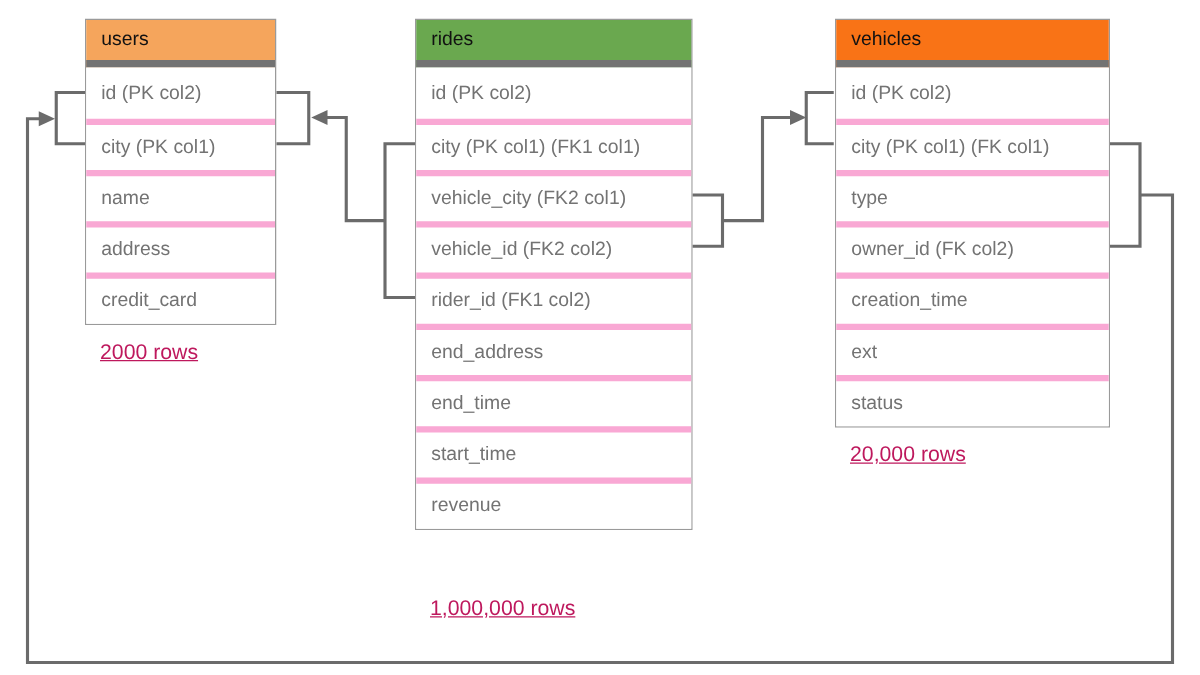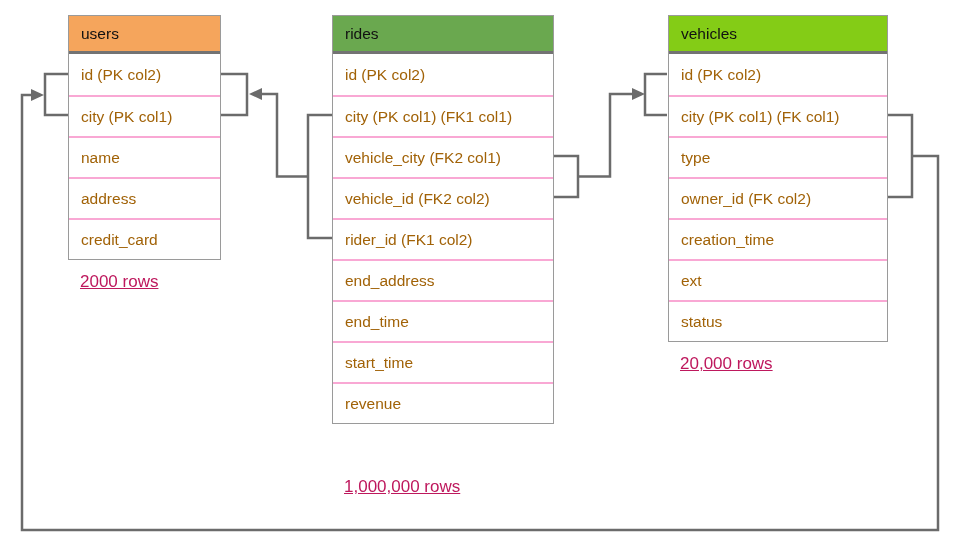--- a/index.html
+++ b/index.html
@@ -27,34 +27,34 @@
     border: 1px solid #9a9a9a;
   }
   .thead {
     box-sizing: border-box;
     height: 38px;
     display: flex;
     align-items: center;
     padding-left: 12px;
     font-size: 15.5px;
     color: #111111;
-    border-bottom: 3px solid #737373;
+    border-bottom: 6px solid #737373;
   }
   .trow {
     box-sizing: border-box;
     height: 41px;
     display: flex;
     align-items: center;
     padding-left: 12px;
     font-size: 15.5px;
-    color: #a16207;
+    color: #737373;
     background: #ffffff;
   }
   .trow + .trow {
-    border-top: 2px solid #f9a8d4;
+    border-top: 5px solid #f9a8d4;
   }
   .caption {
     position: absolute;
     font-size: 17px;
     color: #be185d;
     white-space: nowrap;
     text-decoration: underline;
   }
 </style>
 </head>
@@ -101,21 +101,21 @@
         <div class="trow">vehicle_city (FK2 col1)</div>
         <div class="trow">vehicle_id (FK2 col2)</div>
         <div class="trow">rider_id (FK1 col2)</div>
         <div class="trow">end_address</div>
         <div class="trow">end_time</div>
         <div class="trow">start_time</div>
         <div class="trow">revenue</div>
       </div>
       <div class="caption" style="left: 344px; top: 477px;">1,000,000 rows</div>
       <div class="table" style="left: 668px; top: 15px; width: 220px;">
-        <div class="thead" style="background: #84cc16;">vehicles</div>
+        <div class="thead" style="background: #f97316;">vehicles</div>
         <div class="trow">id (PK col2)</div>
         <div class="trow">city (PK col1) (FK col1)</div>
         <div class="trow">type</div>
         <div class="trow">owner_id (FK col2)</div>
         <div class="trow">creation_time</div>
         <div class="trow">ext</div>
         <div class="trow">status</div>
       </div>
       <div class="caption" style="left: 680px; top: 354px;">20,000 rows</div>
     </div>

